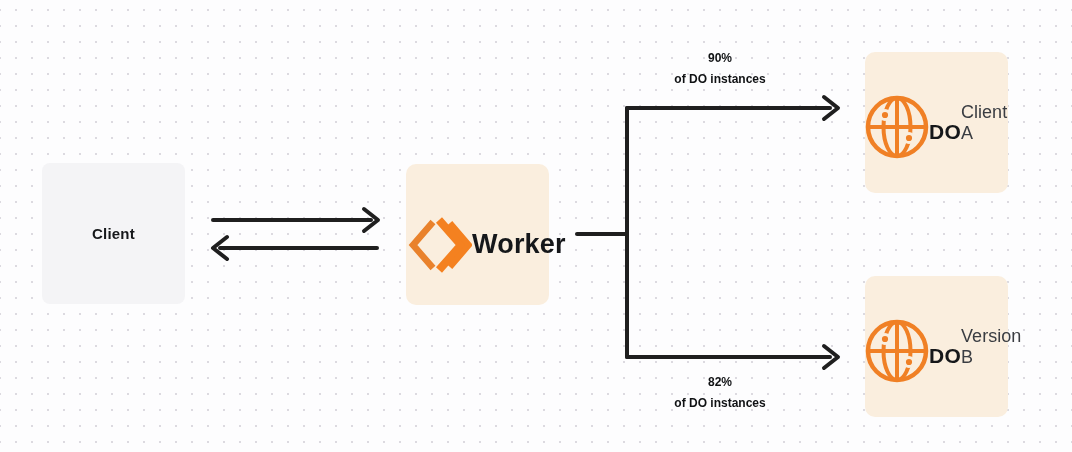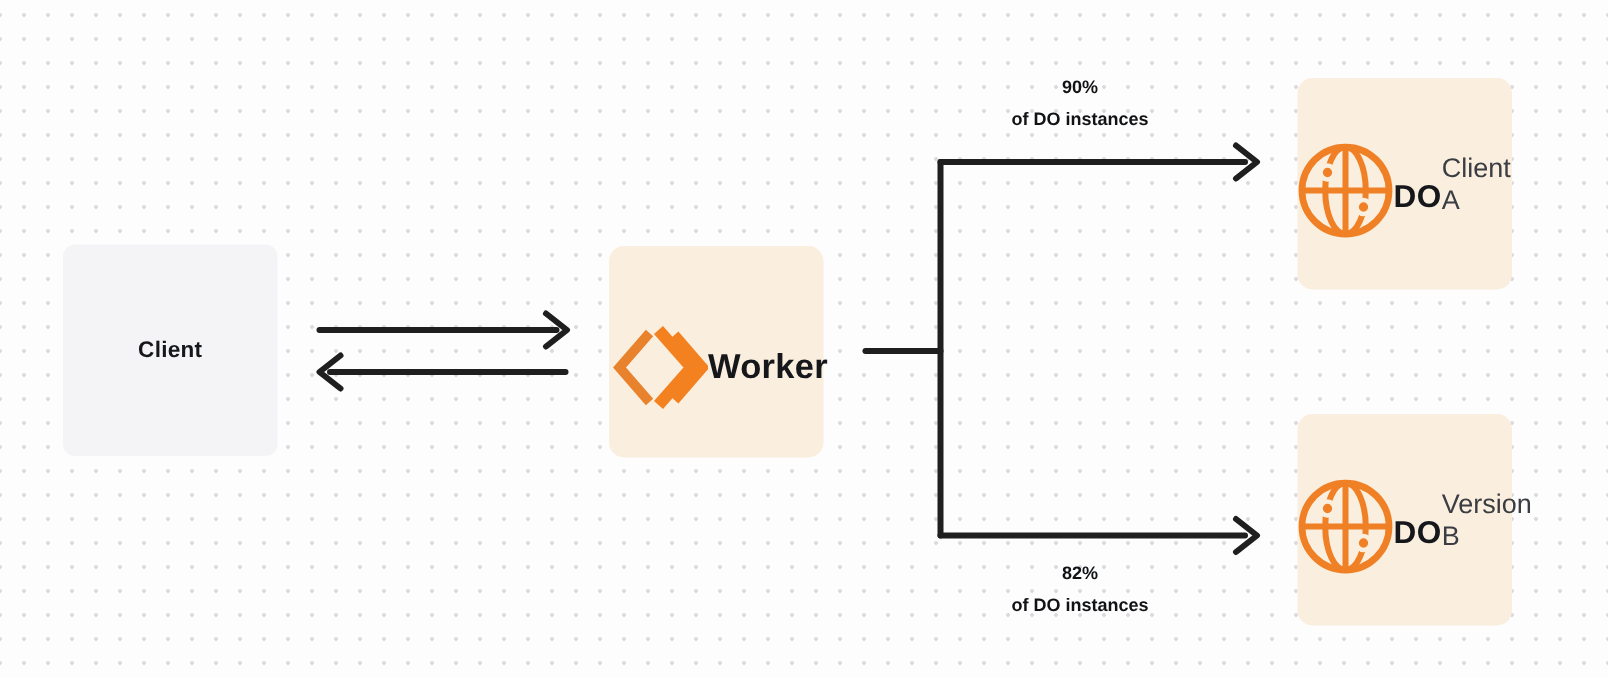--- a/index.html
+++ b/index.html
@@ -54,21 +54,21 @@
   }
   .node-worker {
     left: 406px; top: 164px;
     width: 143px; height: 141px;
     background: #faeede;
     border-radius: 10px;
   }
   .node-worker .icon { margin-top: 20px; height: 58px; }
   .node-worker .node-label {
     margin-top: 19px;
-    font-size: 23px;
+    font-size: 27px;
     font-weight: 700;
     line-height: 29px;
     color: #15171a;
     letter-spacing: 0.2px;
   }
   .node-do {
     width: 143px; height: 141px;
     background: #faeede;
     border-radius: 10px;
   }

